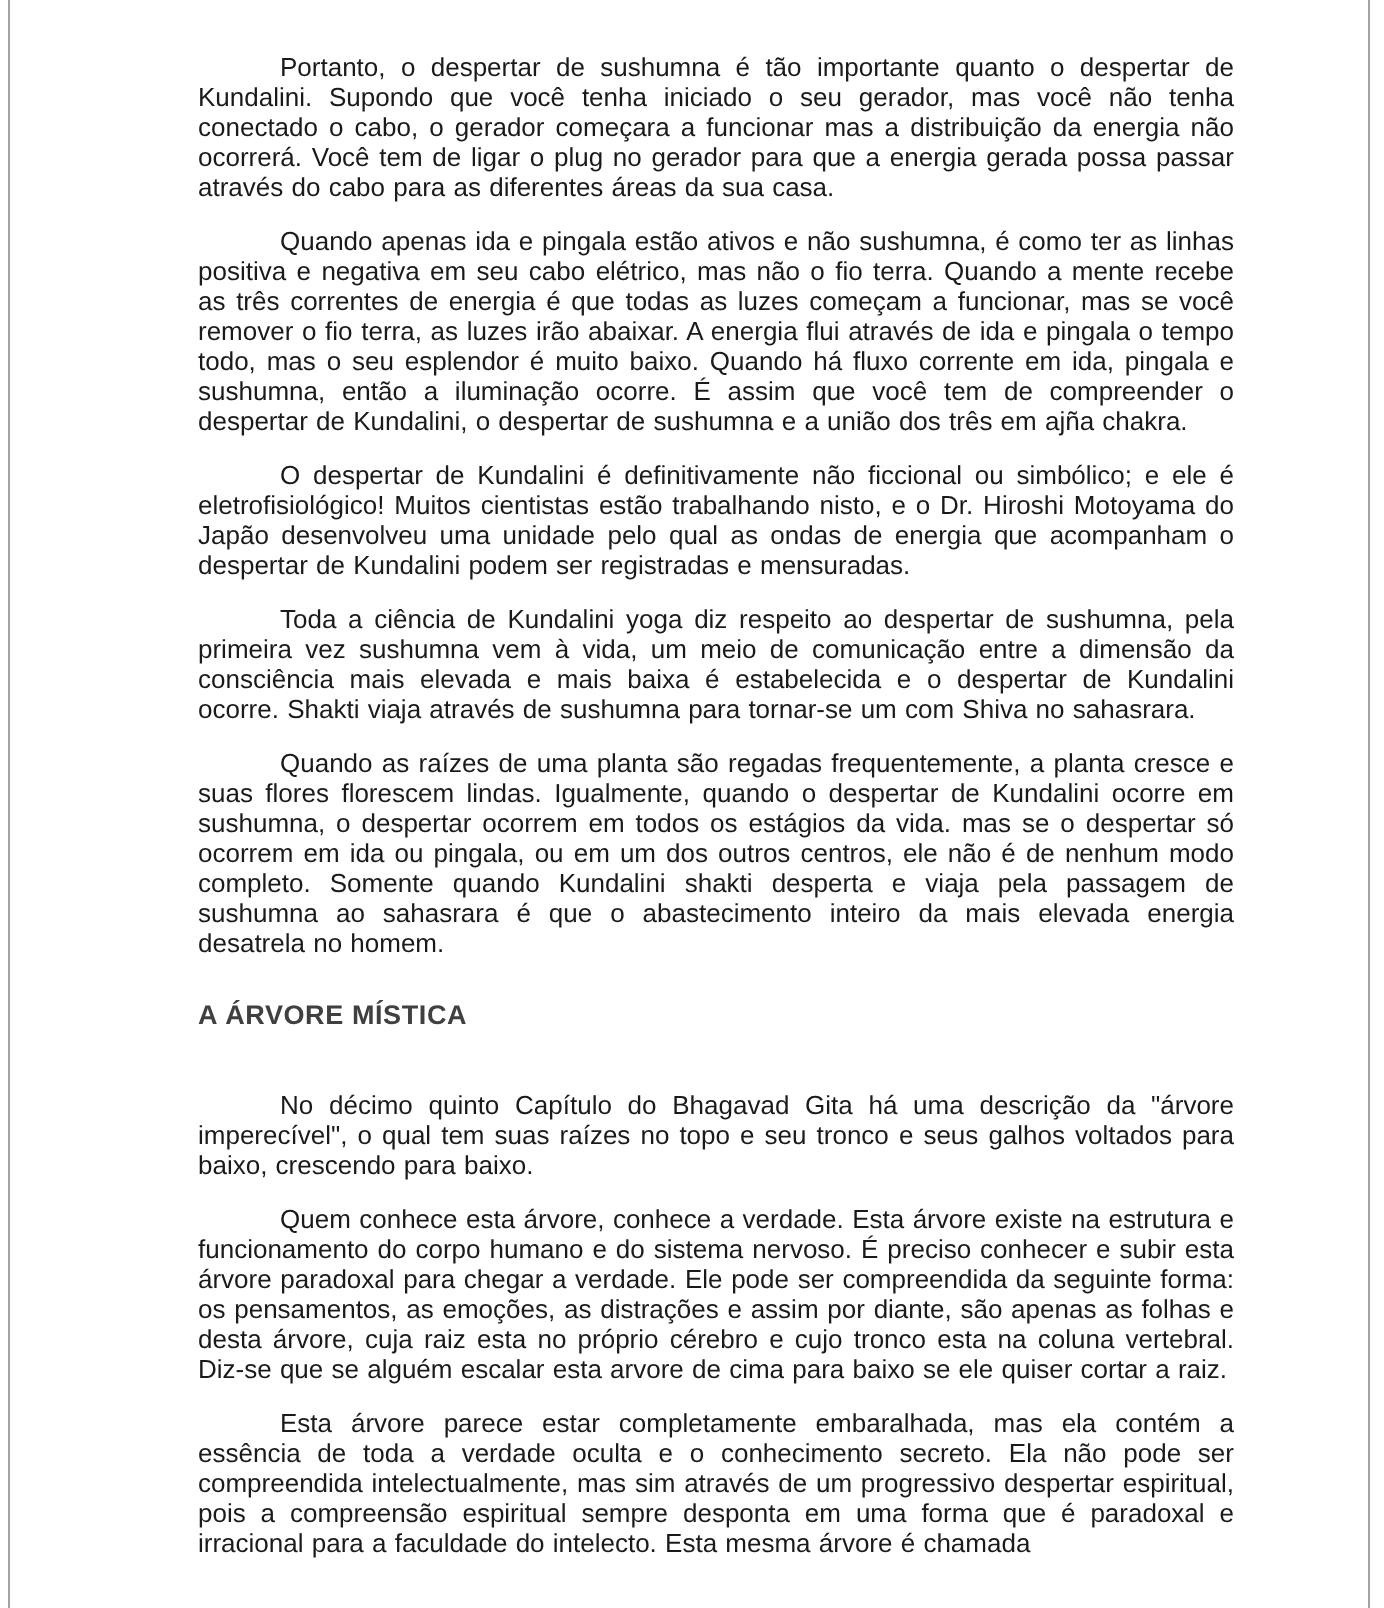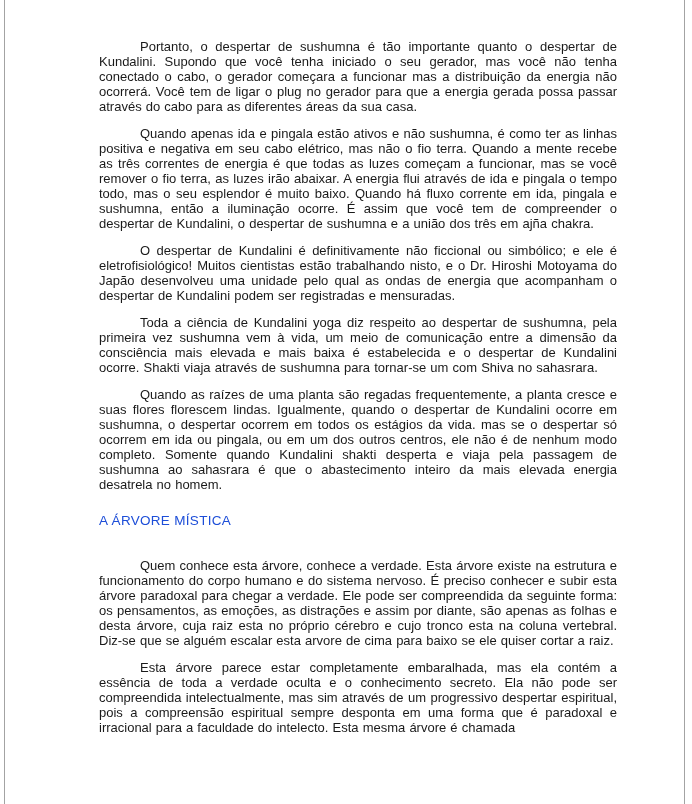--- a/index.html
+++ b/index.html
@@ -21,57 +21,58 @@
     top: 0;
     bottom: 0;
     width: 1px;
     background: #a3a3a3;
   }
   .rule-left  { left: 4px; }
   .rule-right { left: 684px; }
   .content {
     position: absolute;
     left: 99px;
-    top: 17px;
+    top: 4px;
     width: 518px;
     padding-top: 22px;
     font-family: "Liberation Sans", sans-serif;
     font-size: 13px;
     line-height: 15px;
     color: #1a1a1a;
     text-align: justify;
     -webkit-hyphens: none;
     hyphens: none;
   }
   .para {
     margin: 0 0 12px 0;
     text-indent: 41px;
     word-spacing: 0.5px;
   }
   .heading {
     margin: 21px 0 30px 0;
     font-size: 13.5px;
-    font-weight: normal;
+    font-weight: bold;
     letter-spacing: 0.3px;
     text-indent: 0;
-    color: #1d4ed8;
+    color: #404040;
   }
 </style>
 </head>
 <body>
 
 <div class="viewer">
   <div class="rule rule-left"></div>
   <div class="rule rule-right"></div>
 
   <div class="content">
     <p class="para">Portanto, o despertar de sushumna é tão importante quanto o despertar de Kundalini. Supondo que você tenha iniciado o seu gerador, mas você não tenha conectado o cabo, o gerador começara a funcionar mas a distribuição da energia não ocorrerá. Você tem de ligar o plug no gerador para que a energia gerada possa passar através do cabo para as diferentes áreas da sua casa.</p>
     <p class="para">Quando apenas ida e pingala estão ativos e não sushumna, é como ter as linhas positiva e negativa em seu cabo elétrico, mas não o fio terra. Quando a mente recebe as três correntes de energia é que todas as luzes começam a funcionar, mas se você remover o fio terra, as luzes irão abaixar. A energia flui através de ida e pingala o tempo todo, mas o seu esplendor é muito baixo. Quando há fluxo corrente em ida, pingala e sushumna, então a iluminação ocorre. É assim que você tem de compreender o despertar de Kundalini, o despertar de sushumna e a união dos três em ajña chakra.</p>
     <p class="para">O despertar de Kundalini é definitivamente não ficcional ou simbólico; e ele é eletrofisiológico! Muitos cientistas estão trabalhando nisto, e o Dr. Hiroshi Motoyama do Japão desenvolveu uma unidade pelo qual as ondas de energia que acompanham o despertar de Kundalini podem ser registradas e mensuradas.</p>
     <p class="para">Toda a ciência de Kundalini yoga diz respeito ao despertar de sushumna, pela primeira vez sushumna vem à vida, um meio de comunicação entre a dimensão da consciência mais elevada e mais baixa é estabelecida e o despertar de Kundalini ocorre. Shakti viaja através de sushumna para tornar-se um com Shiva no sahasrara.</p>
     <p class="para">Quando as raízes de uma planta são regadas frequentemente, a planta cresce e suas flores florescem lindas. Igualmente, quando o despertar de Kundalini ocorre em sushumna, o despertar ocorrem em todos os estágios da vida. mas se o despertar só ocorrem em ida ou pingala, ou em um dos outros centros, ele não é de nenhum modo completo. Somente quando Kundalini shakti desperta e viaja pela passagem de sushumna ao sahasrara é que o abastecimento inteiro da mais elevada energia desatrela no homem.</p>
 
     <h2 class="heading">A ÁRVORE MÍSTICA</h2>
 
+    <p class="para">No décimo quinto Capítulo do Bhagavad Gita há uma descrição da "árvore imperecível", o qual tem suas raízes no topo e seu tronco e seus galhos voltados para baixo, crescendo para baixo.</p>
     <p class="para">Quem conhece esta árvore, conhece a verdade. Esta árvore existe na estrutura e funcionamento do corpo humano e do sistema nervoso. É preciso conhecer e subir esta árvore paradoxal para chegar a verdade. Ele pode ser compreendida da seguinte forma: os pensamentos, as emoções, as distrações e assim por diante, são apenas as folhas e desta árvore, cuja raiz esta no próprio cérebro e cujo tronco esta na coluna vertebral. Diz-se que se alguém escalar esta arvore de cima para baixo se ele quiser cortar a raiz.</p>
     <p class="para">Esta árvore parece estar completamente embaralhada, mas ela contém a essência de toda a verdade oculta e o conhecimento secreto. Ela não pode ser compreendida intelectualmente, mas sim através de um progressivo despertar espiritual, pois a compreensão espiritual sempre desponta em uma forma que é paradoxal e irracional para a faculdade do intelecto. Esta mesma árvore é chamada</p>
   </div>
 </div>
 
 </body></html>

